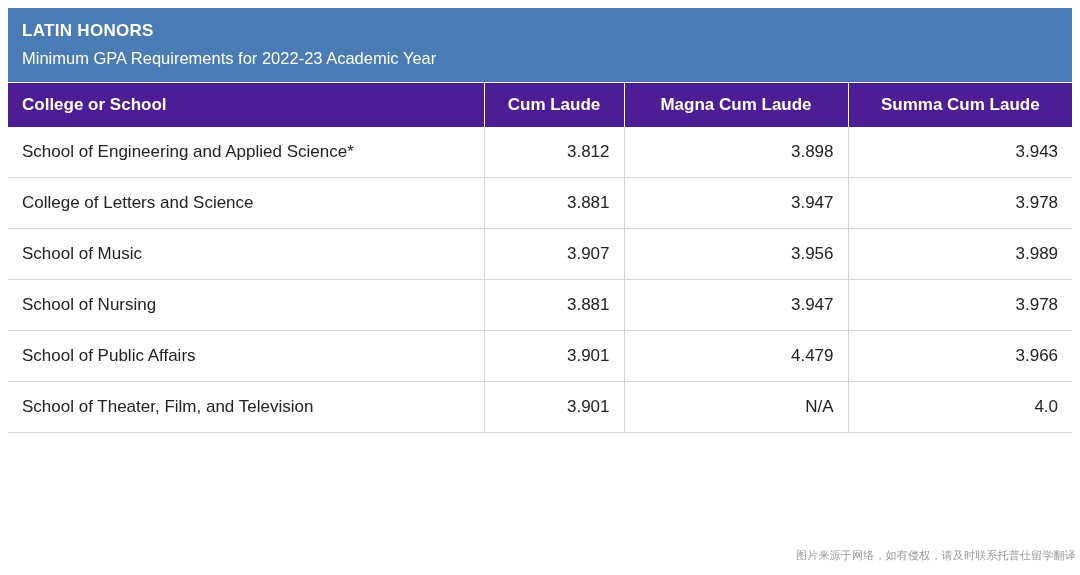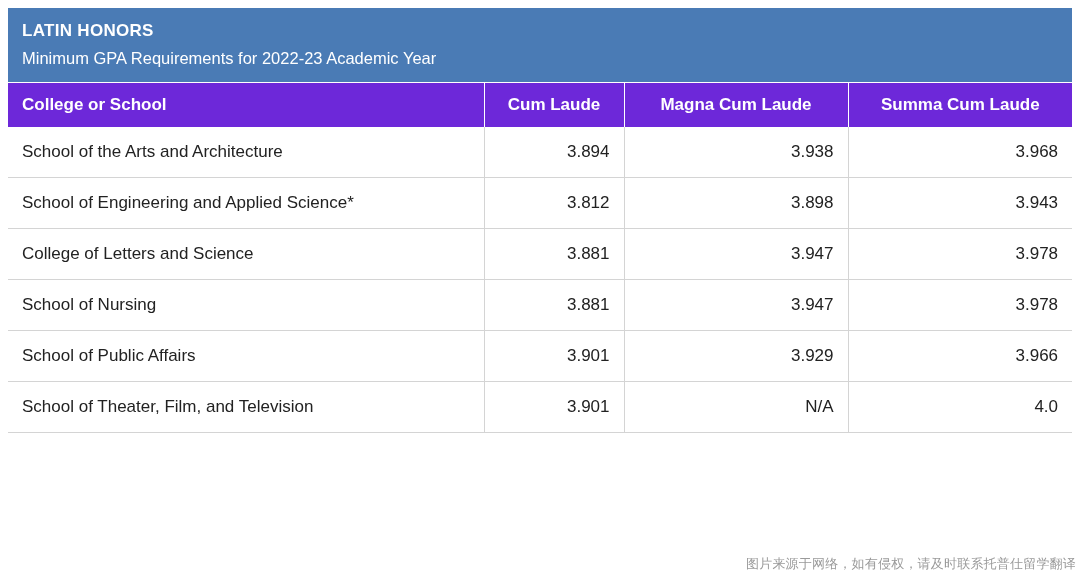--- a/index.html
+++ b/index.html
@@ -44,21 +44,21 @@
     letter-spacing: 0.3px;
     line-height: 1.5;
   }
   .title-sub {
     font-size: 16.5px;
     font-weight: normal;
     line-height: 1.5;
     margin-top: 2px;
   }
   th.col-head {
-    background: #6d28d9;
+    background: #4c1d95;
     color: #ffffff;
     font-size: 17px;
     font-weight: bold;
     padding: 12px 14px;
     border-left: 1px solid #ffffff;
     border-top: 1px solid #ffffff;
     vertical-align: middle;
   }
   th.col-head.first {
     border-left: none;
@@ -85,22 +85,22 @@
   td.body-cell.num {
     text-align: right;
   }
   .col-school { width: 476px; }
   .col-cum { width: 140px; }
   .col-magna { width: 224px; }
   .col-summa { width: 224px; }
   .watermark {
     position: absolute;
     right: 4px;
-    bottom: 2px;
-    font-size: 13px;
+    bottom: 12px;
+    font-size: 11px;
     color: #9a9a9a;
     letter-spacing: 0.2px;
     white-space: nowrap;
   }
 </style>
 </head>
 <body>
 
 <div class="page">
   <div class="table-wrap">
@@ -120,47 +120,47 @@
         </tr>
         <tr>
           <th class="col-head first">College or School</th>
           <th class="col-head num">Cum Laude</th>
           <th class="col-head num">Magna Cum Laude</th>
           <th class="col-head num">Summa Cum Laude</th>
         </tr>
       </thead>
       <tbody>
         <tr>
-          <td class="body-cell label">School of the Arts and Architecture</td>
-          <td class="body-cell num">3.894</td>
-          <td class="body-cell num">3.938</td>
-          <td class="body-cell num">3.968</td>
-        </tr>
-        <tr>
           <td class="body-cell label">School of Engineering and Applied Science*</td>
           <td class="body-cell num">3.812</td>
           <td class="body-cell num">3.898</td>
           <td class="body-cell num">3.943</td>
         </tr>
         <tr>
           <td class="body-cell label">College of Letters and Science</td>
           <td class="body-cell num">3.881</td>
           <td class="body-cell num">3.947</td>
           <td class="body-cell num">3.978</td>
         </tr>
         <tr>
+          <td class="body-cell label">School of Music</td>
+          <td class="body-cell num">3.907</td>
+          <td class="body-cell num">3.956</td>
+          <td class="body-cell num">3.989</td>
+        </tr>
+        <tr>
           <td class="body-cell label">School of Nursing</td>
           <td class="body-cell num">3.881</td>
           <td class="body-cell num">3.947</td>
           <td class="body-cell num">3.978</td>
         </tr>
         <tr>
           <td class="body-cell label">School of Public Affairs</td>
           <td class="body-cell num">3.901</td>
-          <td class="body-cell num">3.929</td>
+          <td class="body-cell num">4.479</td>
           <td class="body-cell num">3.966</td>
         </tr>
         <tr>
           <td class="body-cell label">School of Theater, Film, and Television</td>
           <td class="body-cell num">3.901</td>
           <td class="body-cell num">N/A</td>
           <td class="body-cell num">4.0</td>
         </tr>
       </tbody>
     </table>

